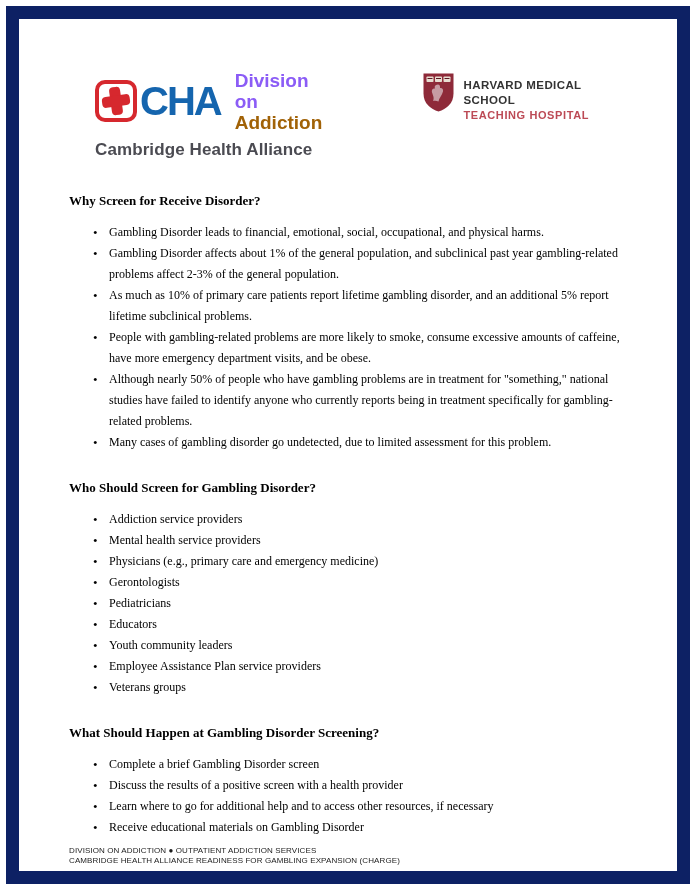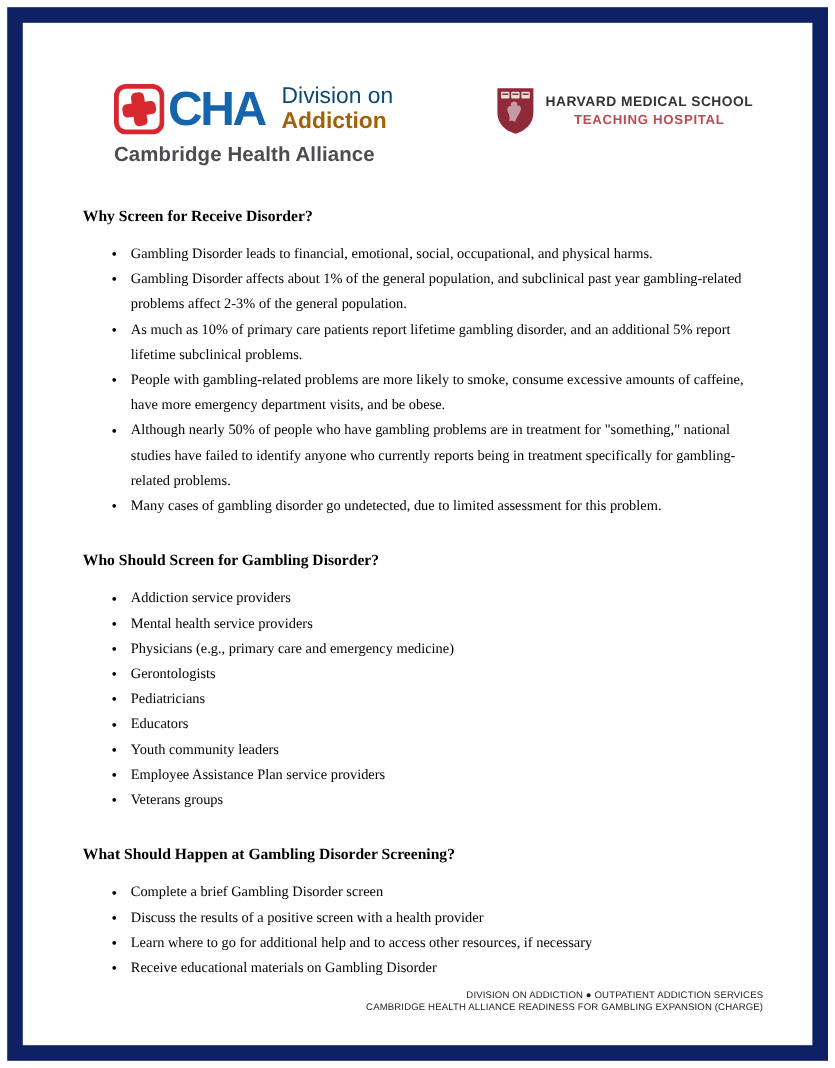--- a/index.html
+++ b/index.html
@@ -33,31 +33,31 @@
     font-family: "Liberation Sans", sans-serif;
   }
   .cha-block { display: flex; flex-direction: column; margin-left: 26px; }
   .cha-top { display: flex; align-items: center; }
   .cha-icon { width: 42px; height: 42px; }
   .cha-acronym {
     font-size: 40px; font-weight: 800; letter-spacing: -2px;
     color: #1565ae; line-height: 1; margin-left: 3px;
   }
   .division { margin-left: 14px; line-height: 1.1; padding-top: 2px; }
-  .division .l1 { font-size: 19px; font-weight: 400; color: #0c4a6e; }
+  .division .l1 { font-size: 19px; font-weight: 700; color: #8b5cf6; }
   .division .l2 { font-size: 19px; font-weight: 800; color: #a16207; }
   .cha-orgname {
     margin-top: 6px; font-size: 17px; font-weight: 700; color: #4b4b52;
     letter-spacing: 0.1px;
   }
   .harvard-block { display: flex; align-items: flex-start; margin-left: 85px; margin-top: 3px; }
   .harvard-shield { width: 33px; height: 41px; }
   .harvard-text { margin-left: 9px; padding-top: 6px; line-height: 1.3; }
   .harvard-text .l1 { font-size: 11.5px; font-weight: 700; color: #333333; letter-spacing: 0.4px; }
-  .harvard-text .l2 { font-size: 11px; font-weight: 700; color: #bc4a55; letter-spacing: 0.6px; text-align: center; }
+  .harvard-text .l2 { font-size: 11px; font-weight: 700; color: #bc4a55; letter-spacing: 0.6px; }
 
   
   .content { margin-top: 30px; color: #000000; }
   .section { margin: 0; }
   .section + .section { margin-top: 24px; }
   .section h2 {
     font-size: 13px; font-weight: 700; margin: 0; line-height: 21px;
     font-family: "Liberation Serif", serif;
   }
   .section ul { margin: 11px 0 0 0; padding: 0 0 0 24px; font-family: Liberation Serif, serif; }
@@ -67,21 +67,21 @@
   }
   .section li::before {
     content: "\2022";
     position: absolute; left: 0; top: 0;
     font-size: 13px;
   }
 
   
   .footer {
     margin-top: 8px;
-    text-align: right;
+    text-align: left;
     font-family: "Liberation Sans", sans-serif;
     font-size: 8px; line-height: 10.5px; color: #1c1c1c;
     letter-spacing: 0.1px;
   }
 </style>
 </head>
 <body>
 
 <div class="page">
   <div class="frame">

